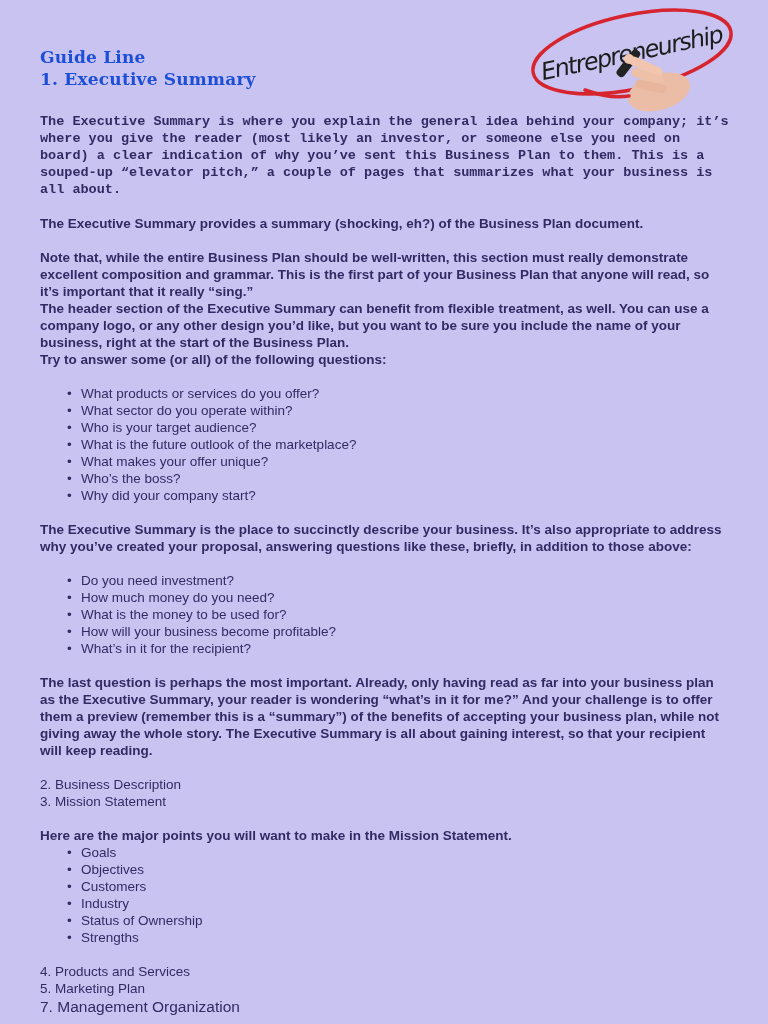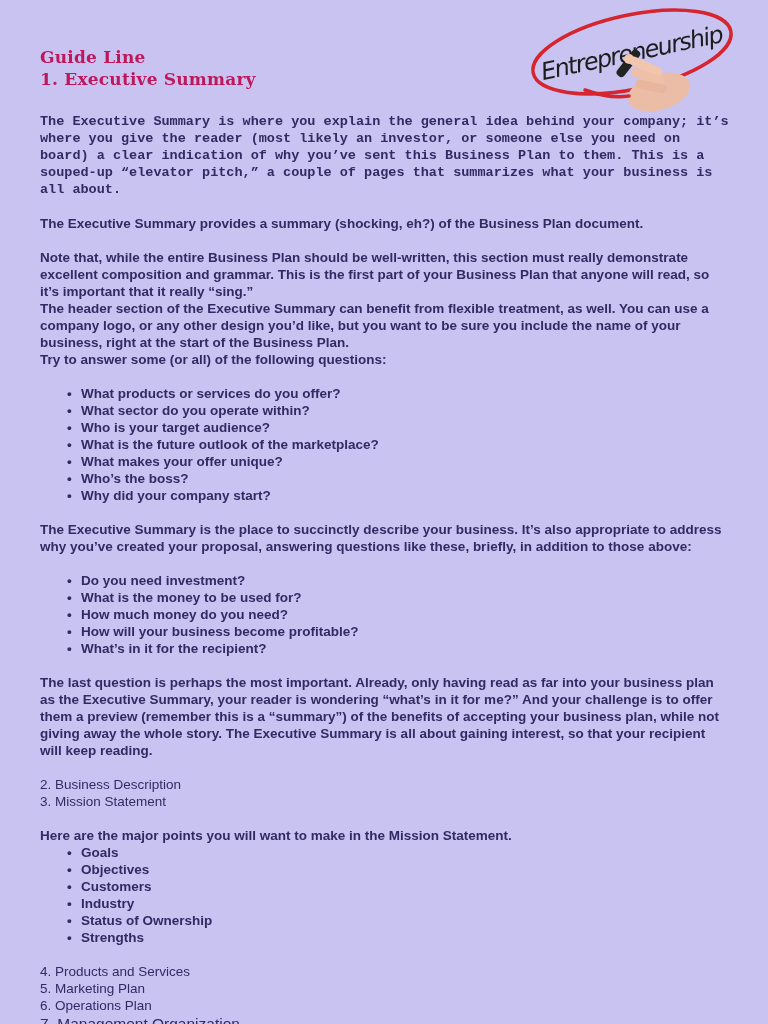--- a/index.html
+++ b/index.html
@@ -12,30 +12,30 @@
     color:#322b63;
     overflow:hidden;
     box-sizing:border-box;
   }
   .content{padding:46px 38px 0 40px;box-sizing:border-box;}
   .doc-heading{
     font-family:"DejaVu Serif",serif;
     font-weight:700;
     font-size:17px;
     line-height:22px;
-    color:#be185d;
+    color:#1d4ed8;
     letter-spacing:.2px;
   }
   .body-text{font-size:13.5px;font-weight:700;line-height:17px;}
   p{margin:0;}
   .mt{margin-top:17px;}
   .mt-lg{margin-top:23px;font-family:Liberation Mono, monospace;}
   ul{margin:17px 0 0 0;padding:0 0 0 27px;list-style:none;}
   ul.tight{margin-top:0;}
-  li{position:relative;padding-left:14px;font-size:13.5px;font-weight:700;line-height:17px;}
+  li{position:relative;padding-left:14px;font-size:13.5px;font-weight:400;line-height:17px;}
   li::before{content:"\2022";position:absolute;left:0;top:0;}
   .section-line{font-size:13.5px;font-weight:400;line-height:17px;}
   .section-line.big{font-size:15.5px;line-height:19px;}
   .logo{position:absolute;top:2px;right:25px;width:218px;height:112px;}
   .logo svg{width:100%;height:100%;display:block;}
 </style>
 </head>
 <body>
 
 <div class="page">
@@ -78,22 +78,22 @@
       <li>What is the future outlook of the marketplace?</li>
       <li>What makes your offer unique?</li>
       <li>Who’s the boss?</li>
       <li>Why did your company start?</li>
     </ul>
 
     <p class="body-text mt">The Executive Summary is the place to succinctly describe your business. It’s also appropriate to address why you’ve created your proposal, answering questions like these, briefly, in addition to those above:</p>
 
     <ul>
       <li>Do you need investment?</li>
+      <li>How much money do you need?</li>
       <li>What is the money to be used for?</li>
-      <li>How much money do you need?</li>
       <li>How will your business become profitable?</li>
       <li>What’s in it for the recipient?</li>
     </ul>
 
     <p class="body-text mt">The last question is perhaps the most important. Already, only having read as far into your business plan as the Executive Summary, your reader is wondering “what’s in it for me?” And your challenge is to offer them a preview (remember this is a “summary”) of the benefits of accepting your business plan, while not giving away the whole story. The Executive Summary is all about gaining interest, so that your recipient will keep reading.</p>
 
     <div class="mt">
       <div class="section-line">2. Business Description</div>
       <div class="section-line">3. Mission Statement</div>
     </div>
@@ -105,19 +105,18 @@
       <li>Objectives</li>
       <li>Customers</li>
       <li>Industry</li>
       <li>Status of Ownership</li>
       <li>Strengths</li>
     </ul>
 
     <div class="mt">
       <div class="section-line">4. Products and Services</div>
       <div class="section-line">5. Marketing Plan</div>
-      <div class="section-line">6. Operations Plan</div>
       <div class="section-line big">7. Management Organization</div>
 
     </div>
 
   </div>
 </div>
 
 </body></html>

